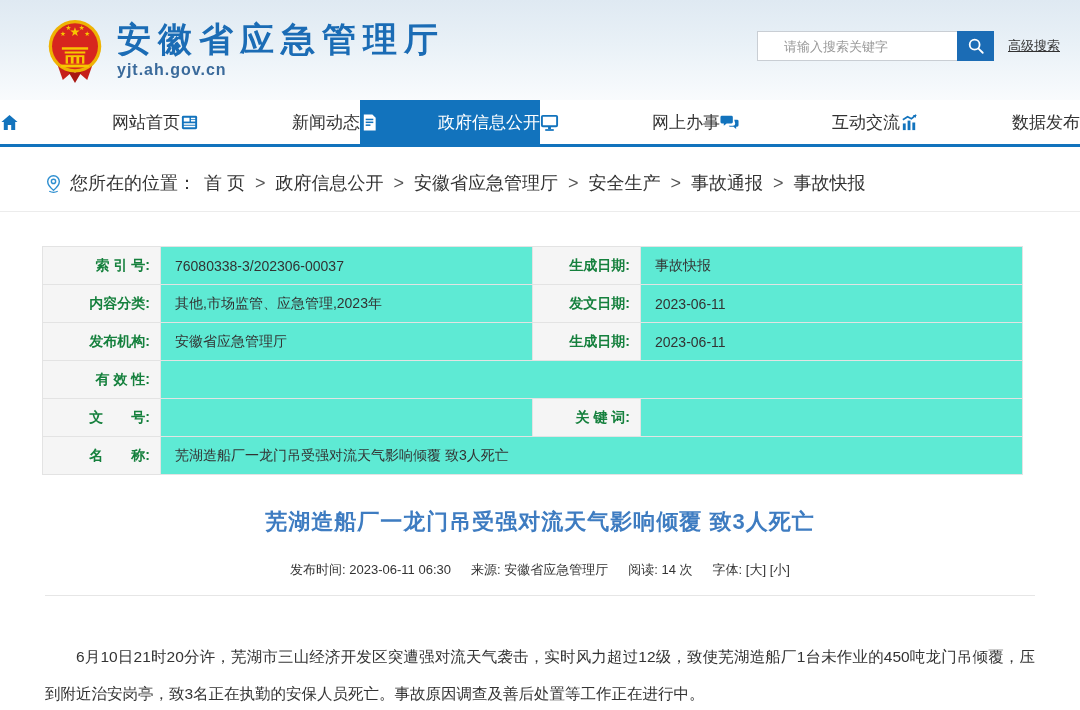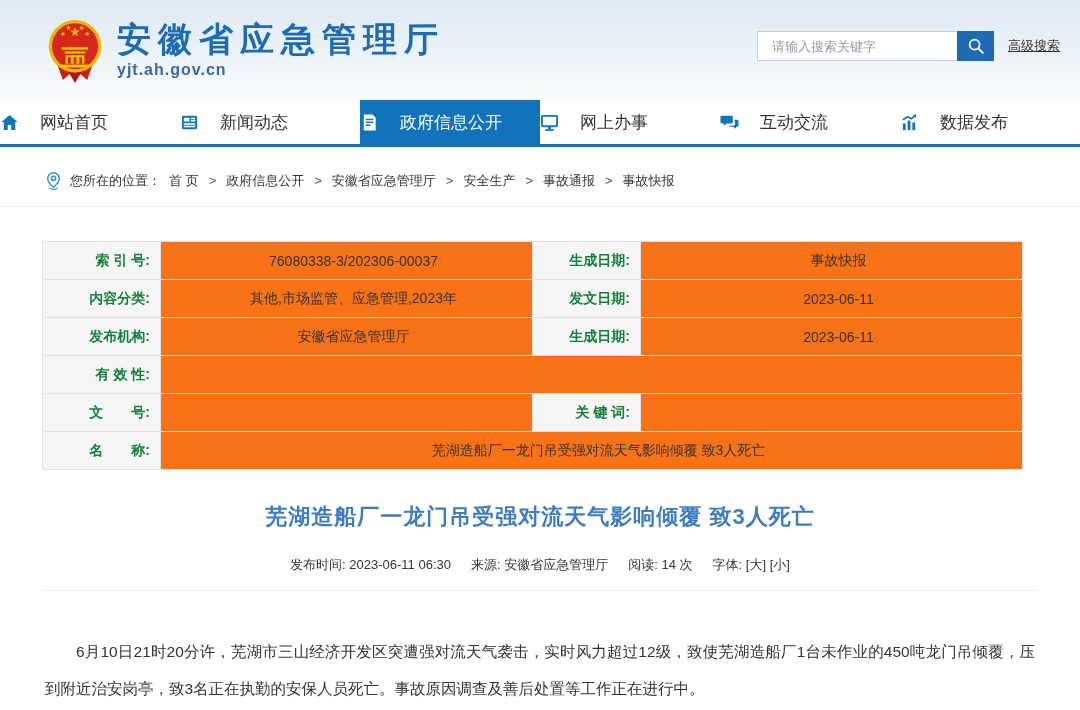--- a/index.html
+++ b/index.html
@@ -13,54 +13,54 @@
     display:flex; align-items:center; justify-content:space-between;
     padding:0 20px 0 45px;
   }
   .brand { display:flex; align-items:center; gap:12px; cursor:pointer; }
   .emblem { width:60px; height:66px; margin-top:2px; }
   .site-title { font-size:34px; font-weight:bold; color:#1b6cb5; letter-spacing:7px; line-height:1.1; }
   .site-url { font-size:16px; font-weight:bold; color:#3a6a9b; letter-spacing:1px; margin-top:3px; }
   .search-area { display:flex; align-items:center; margin-top:-8px; }
   .search-input {
     width:200px; height:30px; border:1px solid #c9ced4; border-right:none; background:#fff;
-    padding:0 14px; font-size:13px; color:#333; outline:none;
+    padding:0 26px; font-size:13px; color:#333; outline:none;
   }
   .search-input::placeholder { color:#999; }
   .search-btn {
     width:37px; height:30px; background:#1b6cb5; border:none; cursor:pointer;
     display:flex; align-items:center; justify-content:center;
   }
   .adv-link { font-size:13px; color:#333; text-decoration:underline; margin-left:14px; cursor:pointer; white-space:nowrap; }
 
   
   .nav { height:47px; display:flex; border-bottom:3px solid #1273bd; background:#fff; }
   .nav-item {
-    flex:1; display:flex; align-items:center; justify-content:flex-start; gap:21px;
+    flex:1; display:flex; align-items:center; justify-content:space-between; gap:11px;
     font-size:17px; color:#333; cursor:pointer;
   }
   .nav-item svg { width:19px; height:19px; }
   .nav-item.active { background:#1273bd; color:#fff; }
 
   
   .breadcrumb-row {
     display:flex; align-items:center; gap:8px;
-    padding:24px 12px 16px 45px; font-size:13px; color:#333;
+    padding:24px 12px 16px 45px; font-size:18px; color:#333;
     border-bottom:1px solid #ececec;
   }
   .crumb { cursor:pointer; }
   .crumb-sep { color:#555; margin:0 2px; }
 
   
   .info-table { border-collapse:collapse; margin:34px 0 0 42px; width:980px; table-layout:fixed; }
   .info-table td { border:1px solid #e3e3e3; height:38px; font-size:14px; }
   .info-table td.lbl {
     background:#f5f5f5; font-weight:bold; text-align:right; padding-right:10px; color:#15803d; white-space:pre;
   }
-  .info-table td.val { padding-left:14px; color:#333; background:#f97316;text-align:center; }
+  .info-table td.val { padding-left:14px; color:#333; background:#5eead4; }
   .c1 { width:118px; } .c2 { width:372px; } .c3 { width:108px; } .c4 { width:382px; }
 
   
   .article-title {
     margin-top:32px; text-align:center; font-size:22px; font-weight:bold; color:#3e7cc1; letter-spacing:1px;
   }
   .article-meta {
     margin-top:24px; text-align:center; font-size:13px; color:#333;
     display:flex; justify-content:center; align-items:center; gap:6px; flex-wrap:nowrap;
   }

